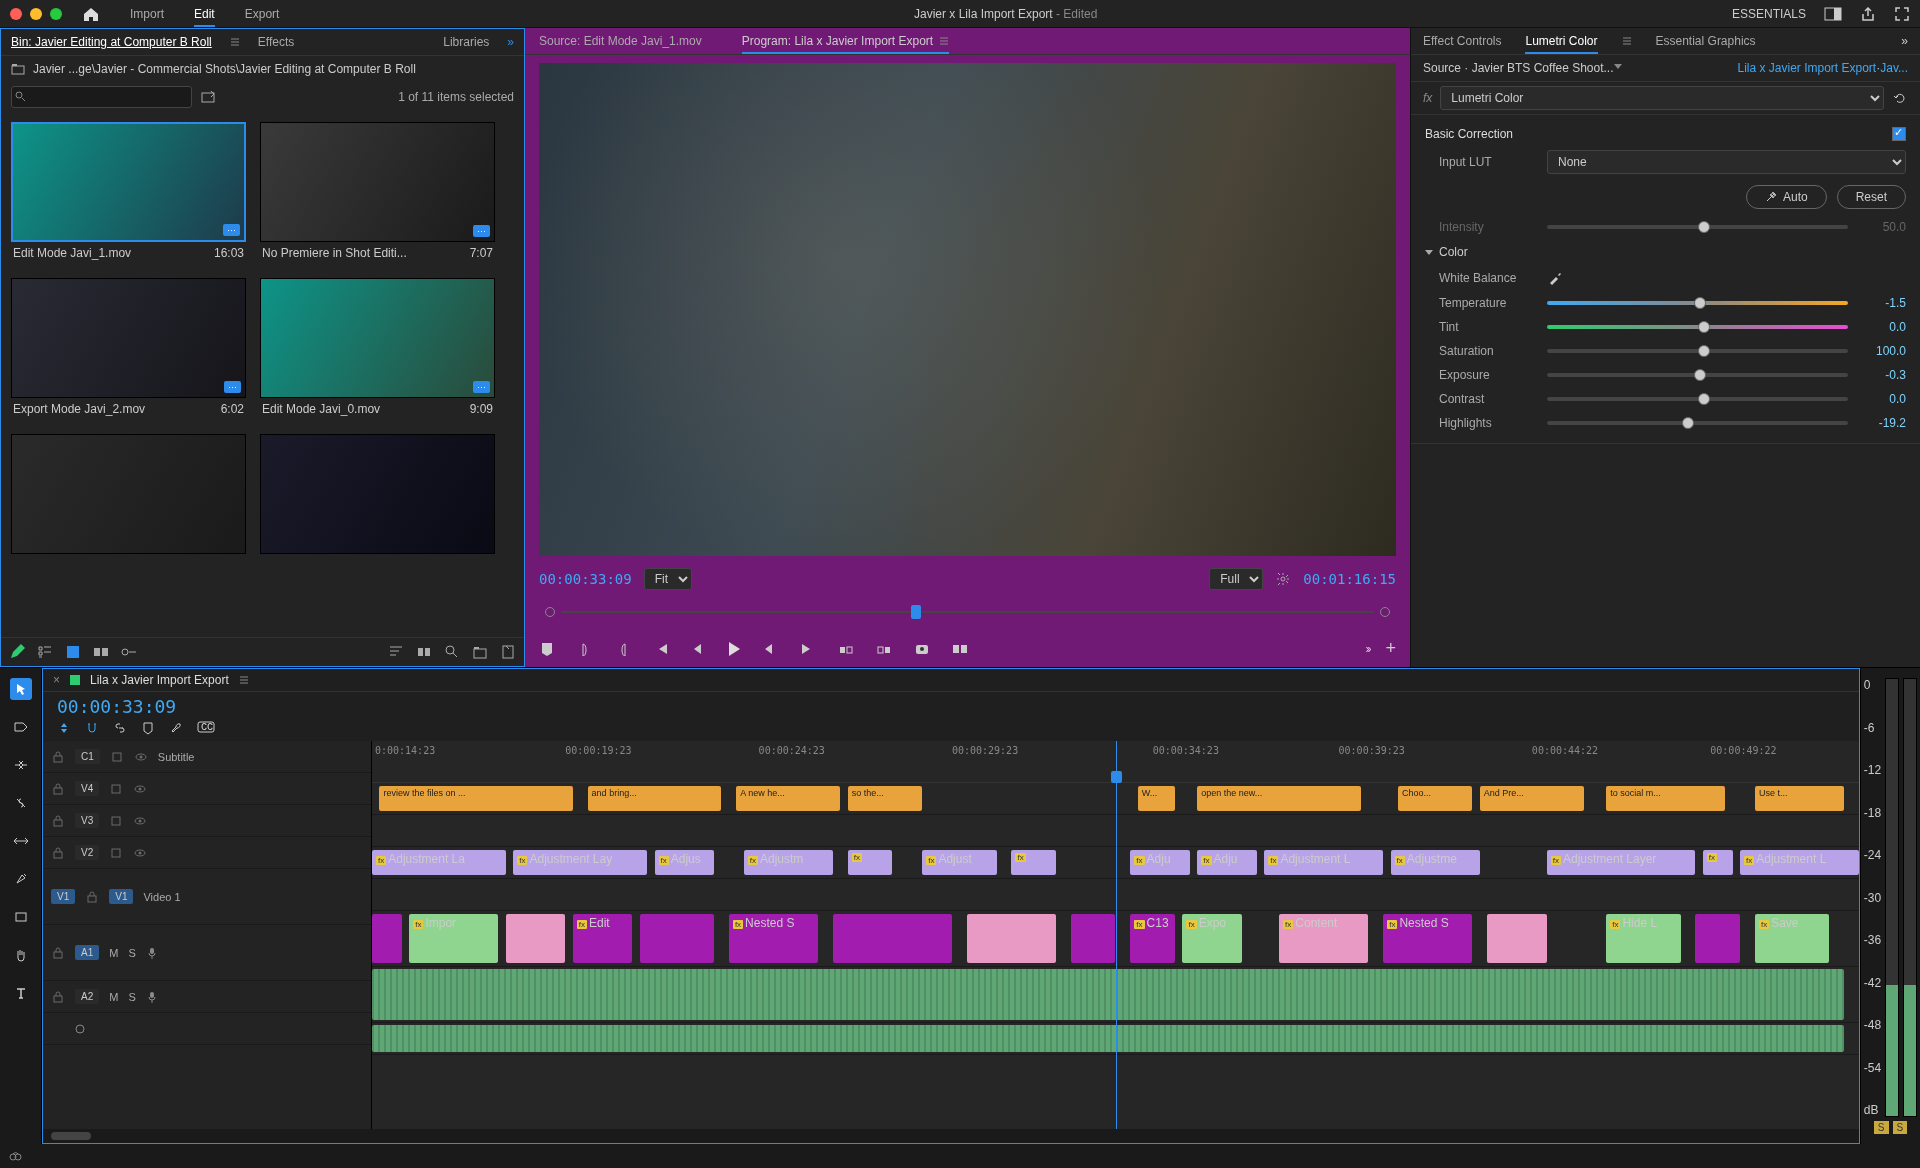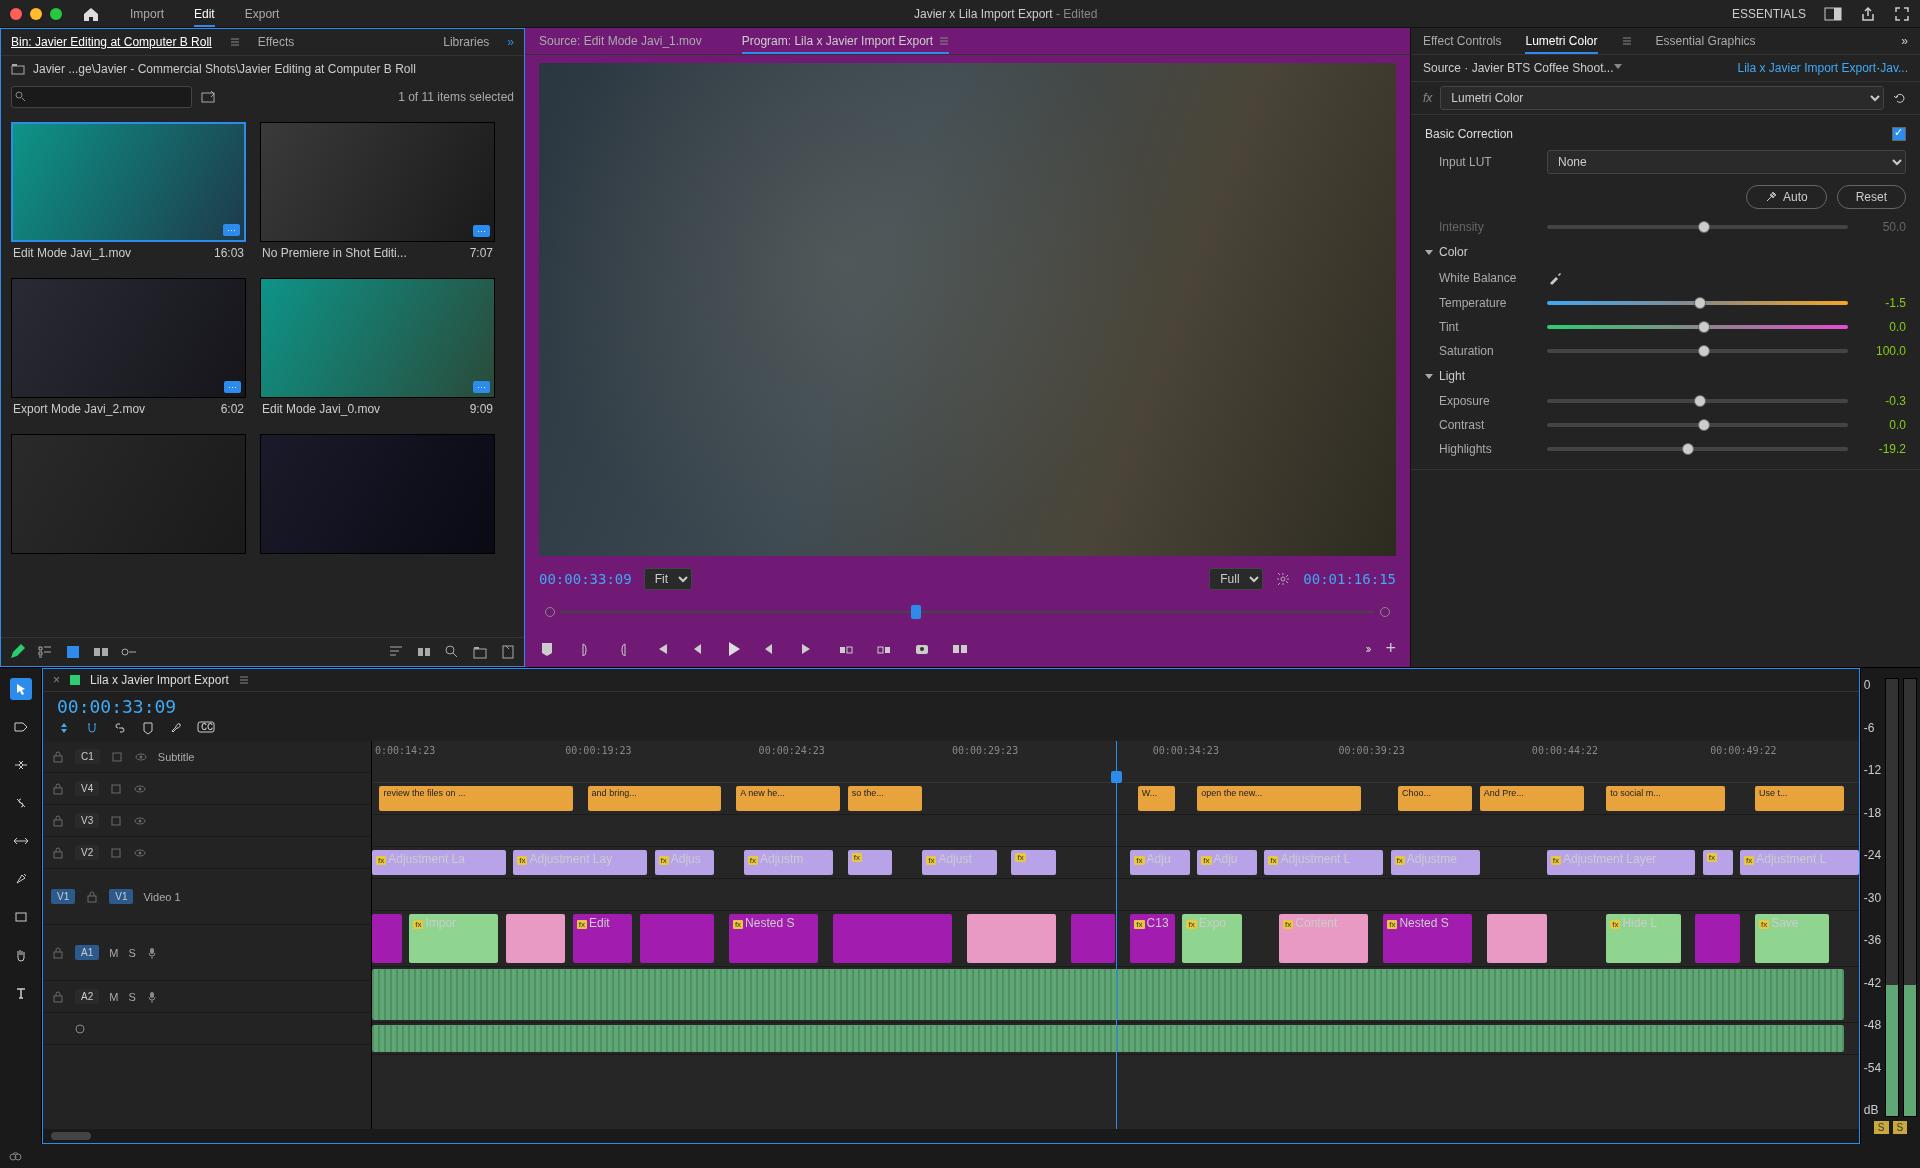--- a/index.html
+++ b/index.html
@@ -75,21 +75,21 @@
 .lum-sec .hdr{display:flex;align-items:flex-end;justify-content:space-between;padding:4px 0}
 .lum-sec .hdr .lab{color:#ddd}
 .lum-row{display:flex;align-items:center;padding:5px 0 5px 14px;gap:8px}
 .lum-row .lab{width:100px;color:#aaa}
 .lum-row select{flex:1;background:#2a2a2a;border:1px solid #444;color:#ccc;padding:3px 6px;border-radius:3px}
 .lum-row .slider{flex:1;height:4px;border-radius:2px;position:relative}
 .sl-def{background:#444}
 .sl-temp{background:linear-gradient(90deg,#3fa9f5,#888,#f5a623)}
 .sl-tint{background:linear-gradient(90deg,#2ecc71,#888,#e74cd4)}
 .lum-row .knob{position:absolute;top:-4px;width:12px;height:12px;border-radius:50%;background:#ccc;border:1px solid #666}
-.lum-row .val{width:50px;text-align:right;color:#84cc16}
+.lum-row .val{width:50px;text-align:right;color:#7dd3fc}
 .lum-btns{display:flex;gap:10px;justify-content:flex-end;padding:6px 0}
 .lum-btns button{background:transparent;border:1px solid #666;border-radius:14px;color:#ccc;padding:4px 18px;cursor:pointer;display:flex;gap:6px;align-items:center}
 .lum-sub{display:flex;align-items:center;gap:6px;padding:6px 0;color:#ddd}
 .chev{width:0;height:0;border-left:4px solid transparent;border-right:4px solid transparent}
 .chev.dn{border-top:5px solid #aaa}
 .check{width:14px;height:14px;border:1px solid #666;background:#2d8ceb;position:relative}
 .check::after{content:"✓";position:absolute;top:-2px;left:1px;color:#fff;font-size:11px}
 
 
 .tl-tools{width:42px;background:#1a1a1a;display:flex;flex-direction:column;align-items:center;gap:16px;padding-top:10px;border-right:1px solid #000}
@@ -439,24 +439,20 @@
             </div>
           <span class="val">0.0</span>
         </div>
         <div class="lum-row">
           <span class="lab">Saturation</span>
           <div class="slider sl-def">
               <div class="knob" style="left:50%"></div>
             </div>
           <span class="val">100.0</span>
         </div>
-        <div class="lum-sub">
-          <div class="chev dn"></div>
-            <span>Light</span>
-        </div>
         <div class="lum-row">
           <span class="lab">Exposure</span>
           <div class="slider sl-def">
               <div class="knob" style="left:49%"></div>
             </div>
           <span class="val">-0.3</span>
         </div>
         <div class="lum-row">
           <span class="lab">Contrast</span>
           <div class="slider sl-def">

